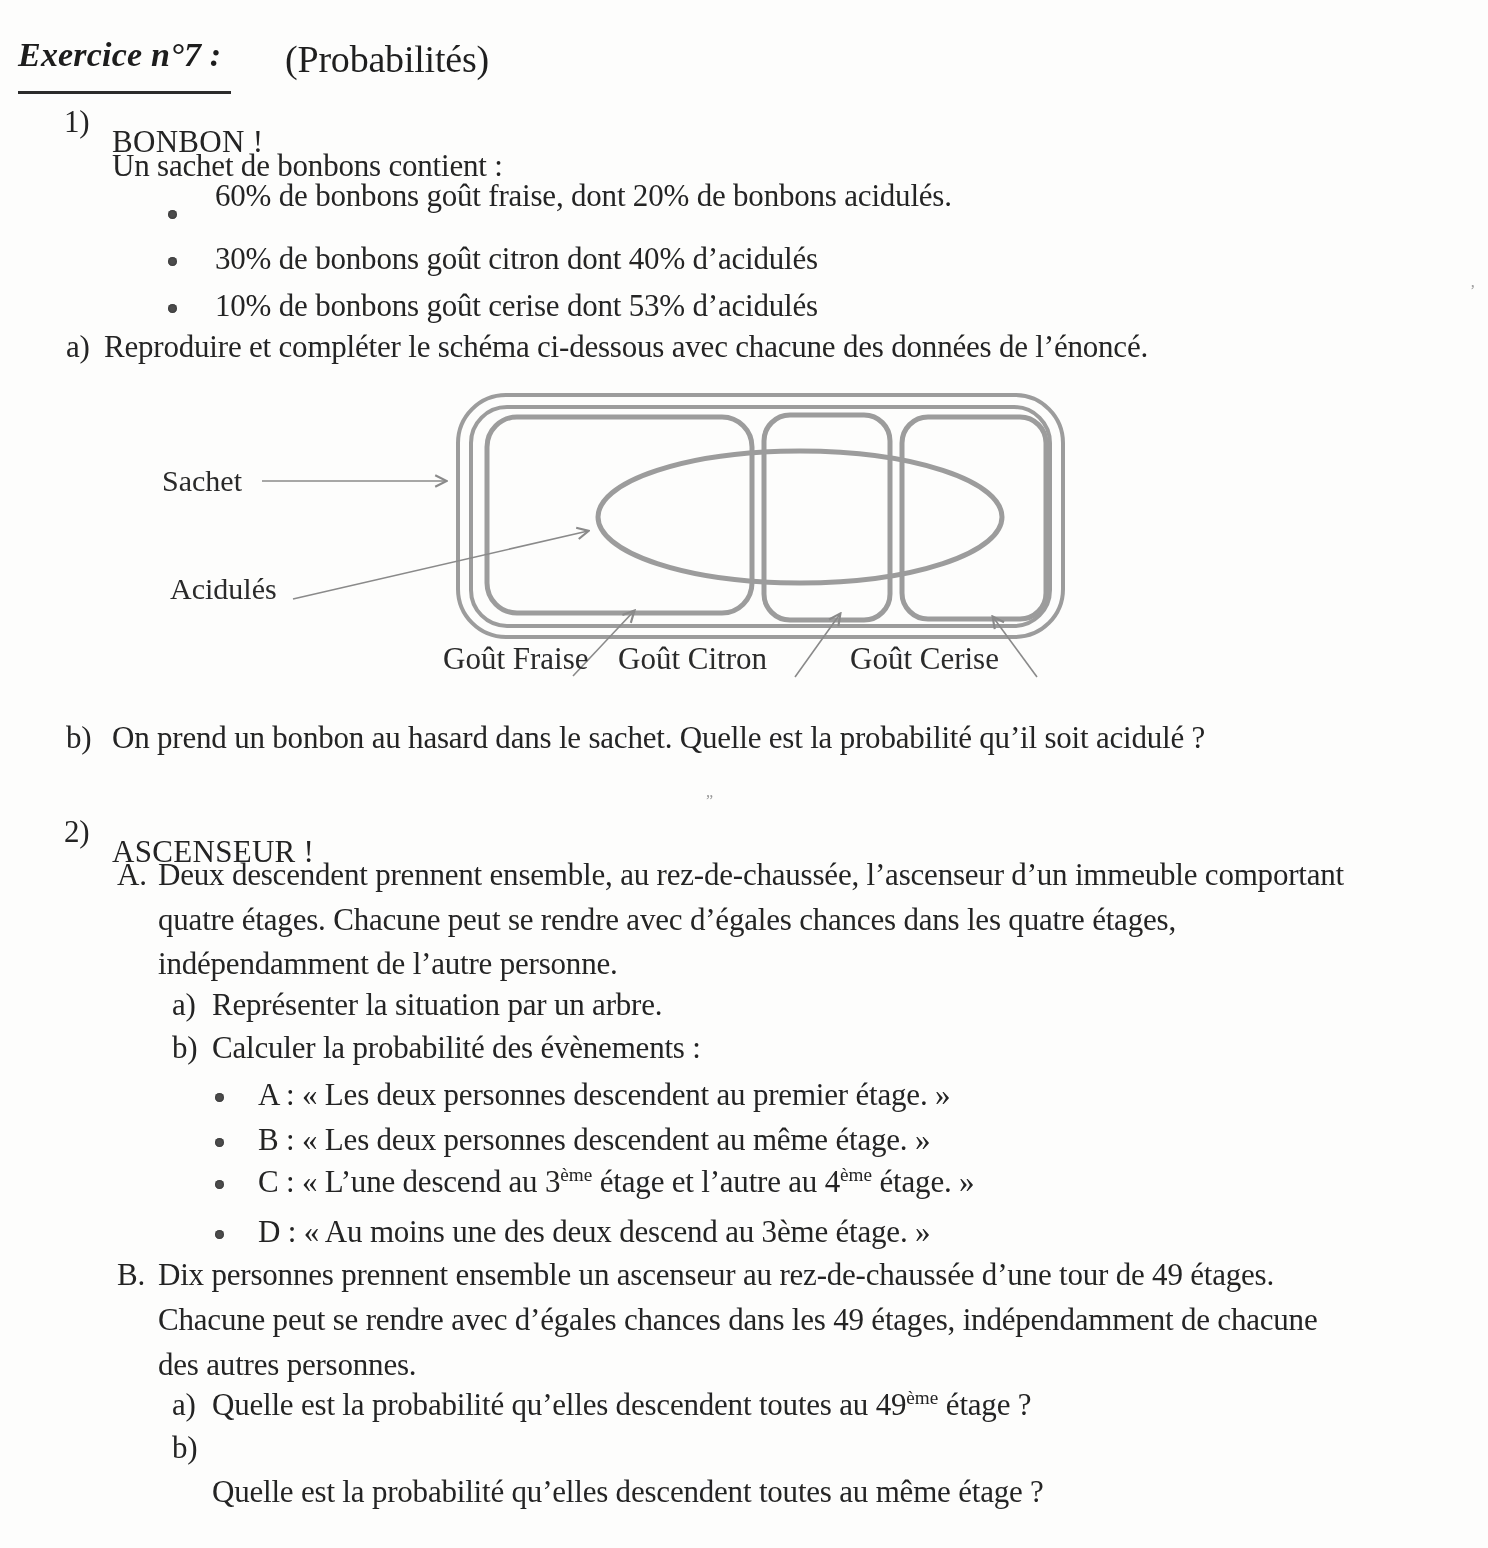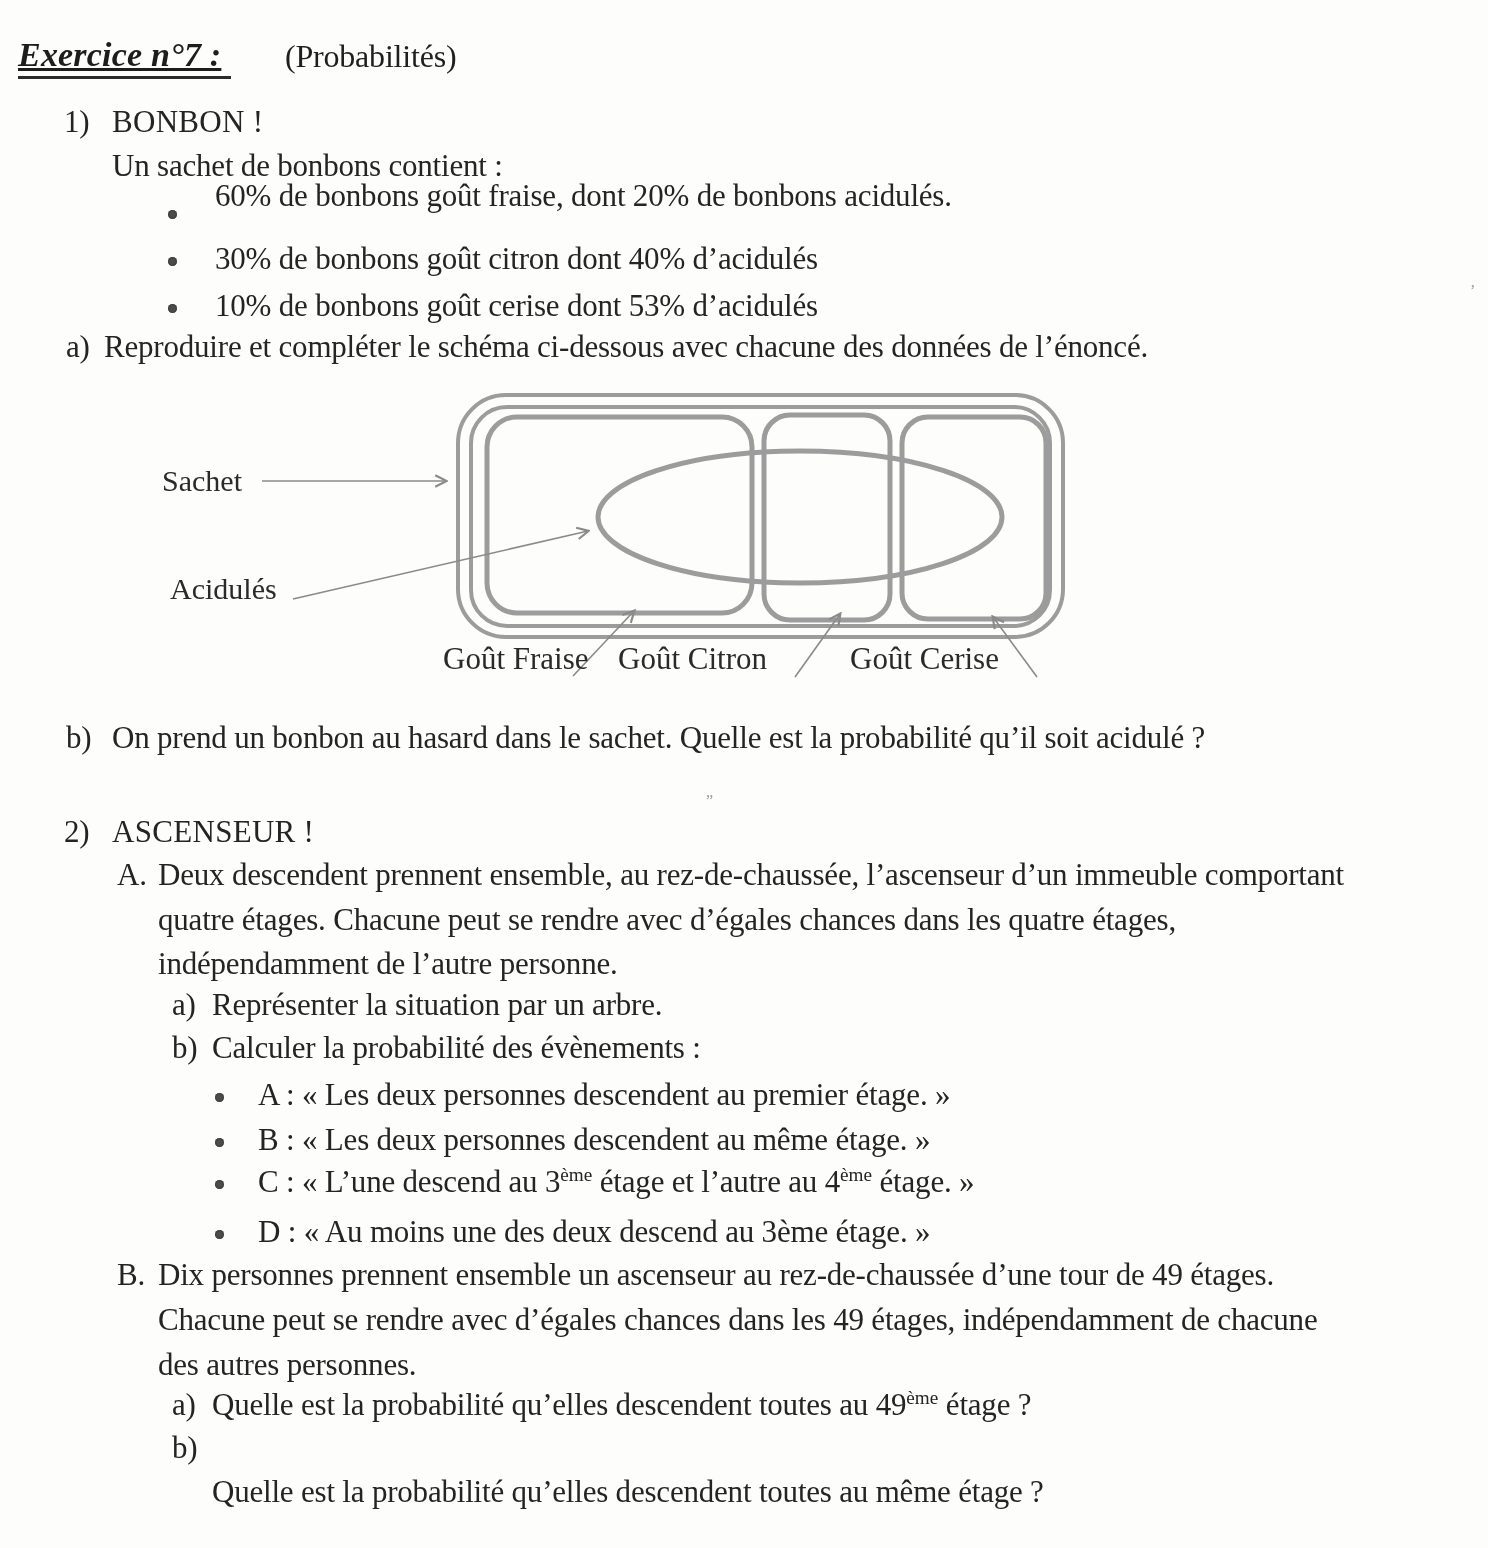--- a/index.html
+++ b/index.html
@@ -16,26 +16,25 @@
     line-height:1;
     letter-spacing:-0.2px;
     color:#242424;
   }
   .title{
     font-size:34px;
     font-weight:bold;
     font-style:italic;
     color:#1d1d1d;
     border-bottom:3px solid #2b2b2b;
-    padding:0 10px 4px 0;
+    padding:0 10px 19px 0;
     letter-spacing:0.2px;
-    text-decoration:underline;
   }
-  .topic{font-size:32px;color:#1f1f1f;}
-  .caps{letter-spacing:0.3px;}
+  .topic{font-size:38px;color:#1f1f1f;}
+  .caps{letter-spacing:0.3px;margin-top:20px;}
   .blt{
     position:absolute;width:9px;height:9px;border-radius:50%;
     background:#4c4c4c;box-shadow:inset 0 0 2px #1f1f1f;
   }
   .sup{
     font-size:0.62em;
     position:relative;
     top:-0.55em;
     letter-spacing:0;
     margin-top:45px;

